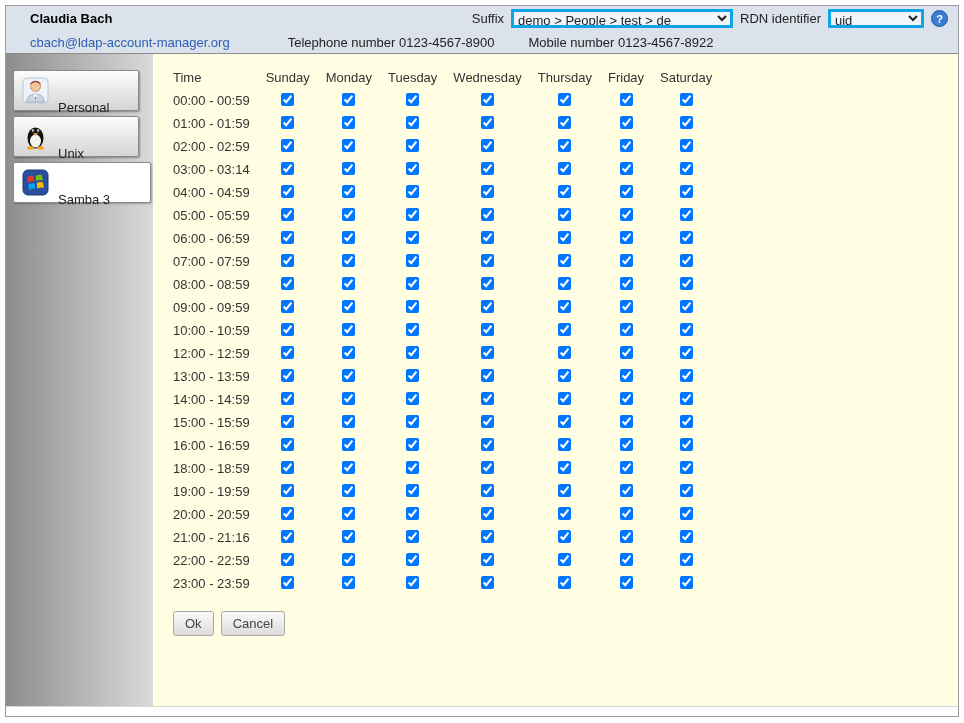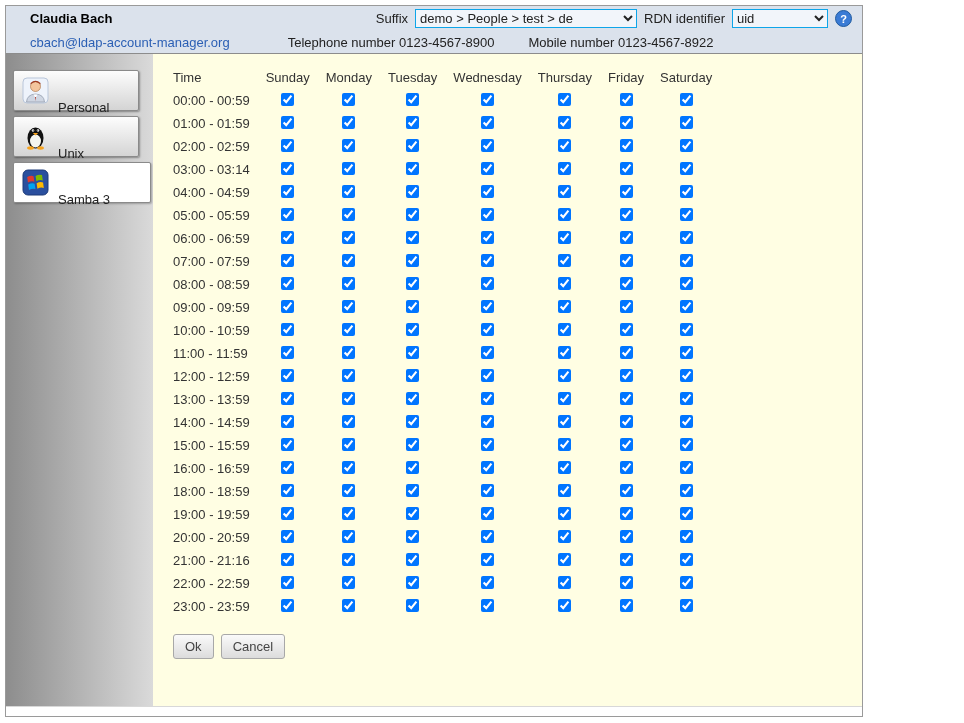--- a/index.html
+++ b/index.html
@@ -3,21 +3,21 @@
 <meta charset="utf-8">
 <style>
   * { box-sizing: border-box; margin: 0; padding: 0; }
   html, body { background: #ffffff; }
   body {
     font-family: "Liberation Sans", sans-serif;
     font-size: 13px;
     color: #000;
   }
   .window {
-    width: 858px;
+    width: 954px;
     height: 712px;
     margin: 5px 0 0 5px;
     border: 1px solid #9a9a9a;
     display: flex;
     flex-direction: column;
     background: #ffffff;
     overflow: hidden;
   }
   
   .header {
@@ -43,21 +43,21 @@
     display: flex;
     align-items: center;
     gap: 7px;
   }
   .suffix-group label { color: #222; }
   select {
     font-family: "Liberation Sans", sans-serif;
     font-size: 13px;
     height: 19px;
     background: #f2f5fa;
-    border: 1px solid #0ea5e9;
+    border: 3px solid #0ea5e9;
     color: #222;
   }
   .suffix-select { width: 222px; }
   .rdn-select { width: 96px; }
   .help-icon {
     display: inline-flex;
     width: 17px; height: 17px;
     align-items: center; justify-content: center;
     cursor: pointer;
   }
@@ -326,30 +326,20 @@
               <td class="time">10:00 - 10:59</td>
               <td class="day"><input type="checkbox" checked="" style=""></td>
               <td class="day"><input type="checkbox" checked="" style=""></td>
               <td class="day"><input type="checkbox" checked="" style=""></td>
               <td class="day"><input type="checkbox" checked="" style=""></td>
               <td class="day"><input type="checkbox" checked="" style=""></td>
               <td class="day"><input type="checkbox" checked="" style=""></td>
               <td class="day"><input type="checkbox" checked="" style=""></td>
             </tr>
             <tr>
-              <td class="time">11:00 - 11:59</td>
-              <td class="day"><input type="checkbox" checked="" style=""></td>
-              <td class="day"><input type="checkbox" checked="" style=""></td>
-              <td class="day"><input type="checkbox" checked="" style=""></td>
-              <td class="day"><input type="checkbox" checked="" style=""></td>
-              <td class="day"><input type="checkbox" checked="" style=""></td>
-              <td class="day"><input type="checkbox" checked="" style=""></td>
-              <td class="day"><input type="checkbox" checked="" style=""></td>
-            </tr>
-            <tr>
               <td class="time">12:00 - 12:59</td>
               <td class="day"><input type="checkbox" checked="" style=""></td>
               <td class="day"><input type="checkbox" checked="" style=""></td>
               <td class="day"><input type="checkbox" checked="" style=""></td>
               <td class="day"><input type="checkbox" checked="" style=""></td>
               <td class="day"><input type="checkbox" checked="" style=""></td>
               <td class="day"><input type="checkbox" checked="" style=""></td>
               <td class="day"><input type="checkbox" checked="" style=""></td>
             </tr>
             <tr>

